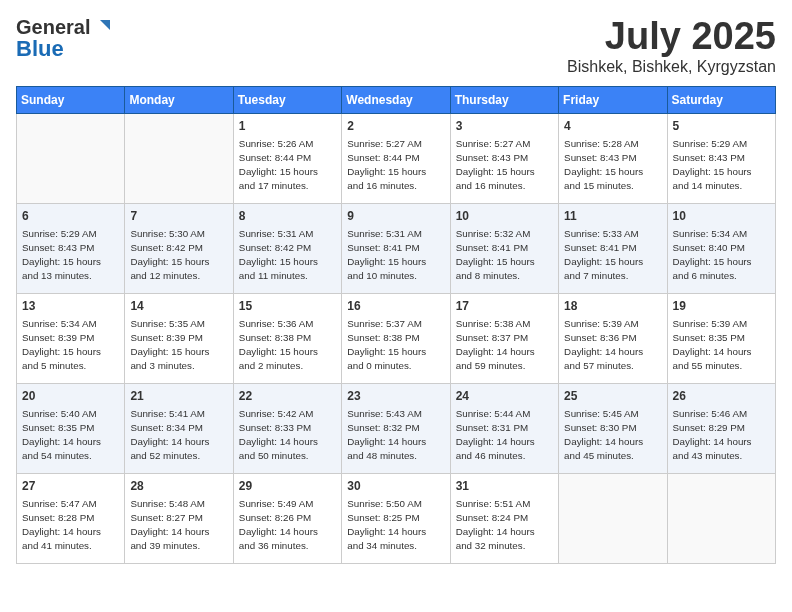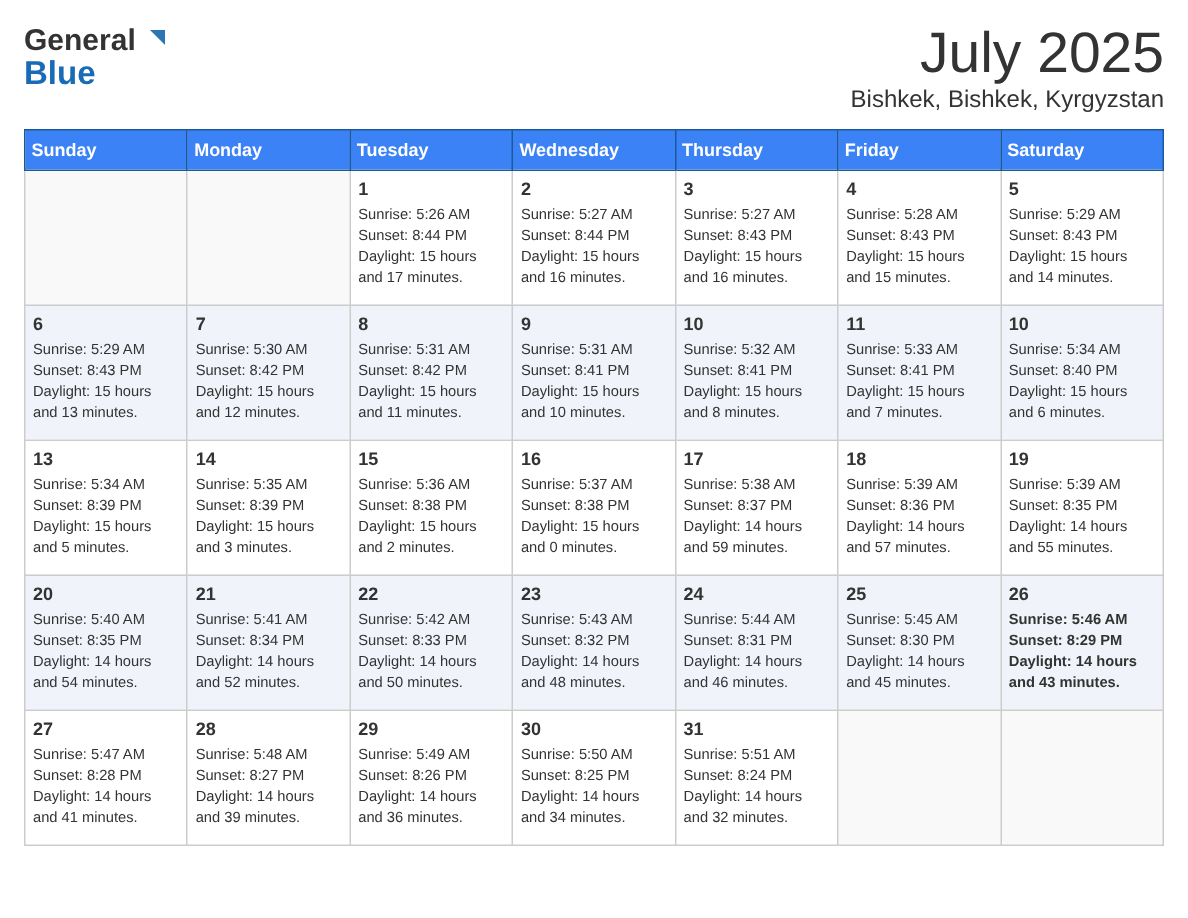--- a/index.html
+++ b/index.html
@@ -35,21 +35,21 @@
     }
     .logo-row {
       display: flex;
       align-items: center;
     }
     .title-block {
       text-align: right;
     }
     .title-month {
       font-size: 38px;
-      font-weight: normal;
+      font-weight: bold;
       color: #333;
       line-height: 1.1;
     }
     .title-location {
       font-size: 16px;
       color: #333;
     }
     .calendar {
       width: 100%;
       border-collapse: collapse;
@@ -308,21 +308,21 @@
         </td>
         <td>
           <span class="day-num">25</span>
           <div class="day-info" style="white-space: pre-line;">Sunrise: 5:45 AM
 Sunset: 8:30 PM
 Daylight: 14 hours
 and 45 minutes.</div>
         </td>
         <td>
           <span class="day-num">26</span>
-          <div class="day-info" style="white-space: pre-line; font-weight: bold;">Sunrise: 5:46 AM
+          <div class="day-info" style="white-space: pre-line;">Sunrise: 5:46 AM
 Sunset: 8:29 PM
 Daylight: 14 hours
 and 43 minutes.</div>
         </td>
       </tr>
       <tr>
         <td>
           <span class="day-num">27</span>
           <div class="day-info" style="white-space: pre-line;">Sunrise: 5:47 AM
 Sunset: 8:28 PM

